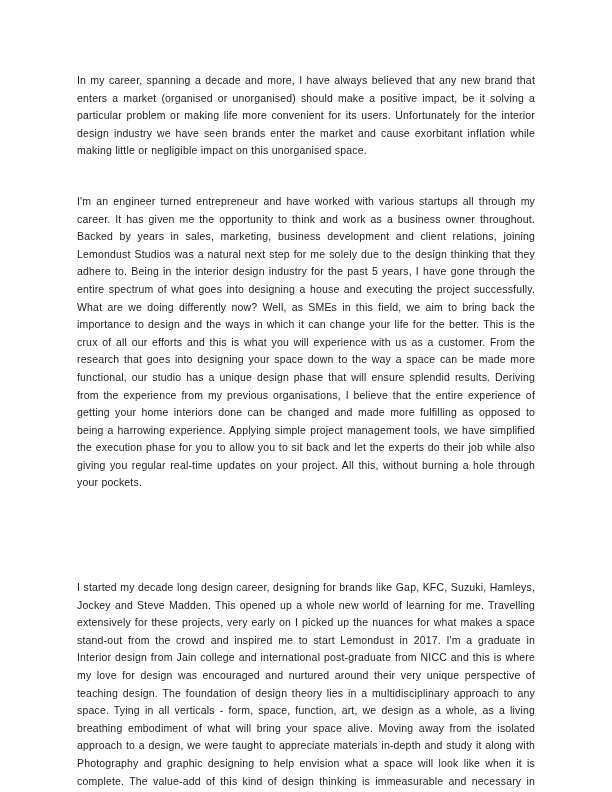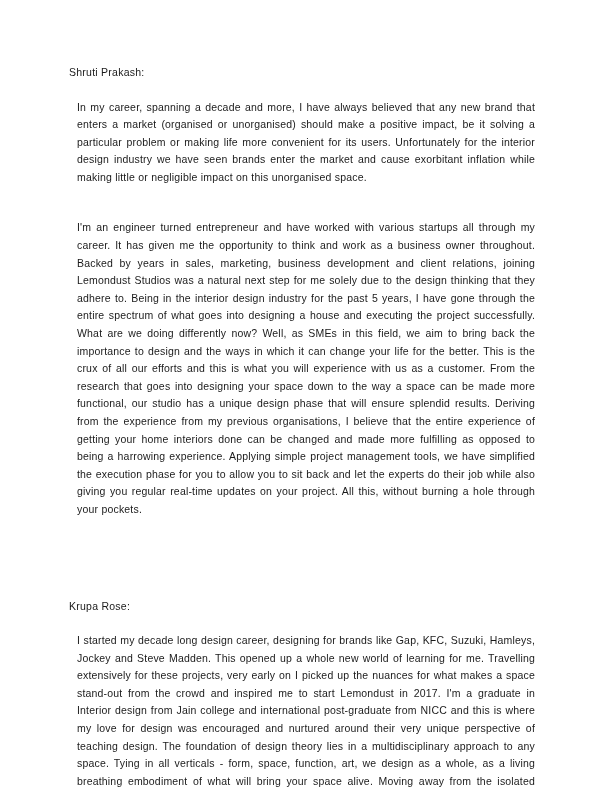--- a/index.html
+++ b/index.html
@@ -53,28 +53,26 @@
   .para-gap {
     height: 17px;
   }
 </style>
 </head>
 <body>
 
 <div class="page">
   <div class="content">
 
-    <div class="speaker-name">Shruti Prakash:</div>
 
     <p class="body-para">In my career, spanning a decade and more, I have always believed that any new brand that enters a market (organised or unorganised) should make a positive impact, be it solving a particular problem or making life more convenient for its users. Unfortunately for the interior design industry we have seen brands enter the market and cause exorbitant inflation while making little or negligible impact on this unorganised space.</p>
 
     <div class="para-gap"></div>
 
     <p class="body-para">I'm an engineer turned entrepreneur and have worked with various startups all through my career. It has given me the opportunity to think and work as a business owner throughout. Backed by years in sales, marketing, business development and client relations, joining Lemondust Studios was a natural next step for me solely due to the design thinking that they adhere to. Being in the interior design industry for the past 5 years, I have gone through the entire spectrum of what goes into designing a house and executing the project successfully. What are we doing differently now? Well, as SMEs in this field, we aim to bring back the importance to design and the ways in which it can change your life for the better. This is the crux of all our efforts and this is what you will experience with us as a customer. From the research that goes into designing your space down to the way a space can be made more functional, our studio has a unique design phase that will ensure splendid results. Deriving from the experience from my previous organisations, I believe that the entire experience of getting your home interiors done can be changed and made more fulfilling as opposed to being a harrowing experience. Applying simple project management tools, we have simplified the execution phase for you to allow you to sit back and let the experts do their job while also giving you regular real-time updates on your project. All this, without burning a hole through your pockets.</p>
 
     <div class="section-gap"></div>
 
-    <div class="speaker-name">Krupa Rose:</div>
 
     <p class="body-para">I started my decade long design career, designing for brands like Gap, KFC, Suzuki, Hamleys, Jockey and Steve Madden. This opened up a whole new world of learning for me. Travelling extensively for these projects, very early on I picked up the nuances for what makes a space stand-out from the crowd and inspired me to start Lemondust in 2017. I'm a graduate in Interior design from Jain college and international post-graduate from NICC and this is where my love for design was encouraged and nurtured around their very unique perspective of teaching design. The foundation of design theory lies in a multidisciplinary approach to any space. Tying in all verticals - form, space, function, art, we design as a whole, as a living breathing embodiment of what will bring your space alive. Moving away from the isolated approach to a design, we were taught to appreciate materials in-depth and study it along with Photography and graphic designing to help envision what a space will look like when it is complete. The value-add of this kind of design thinking is immeasurable and necessary in today's designs. I</p>
 
   </div>
 </div>
 
 </body></html>

